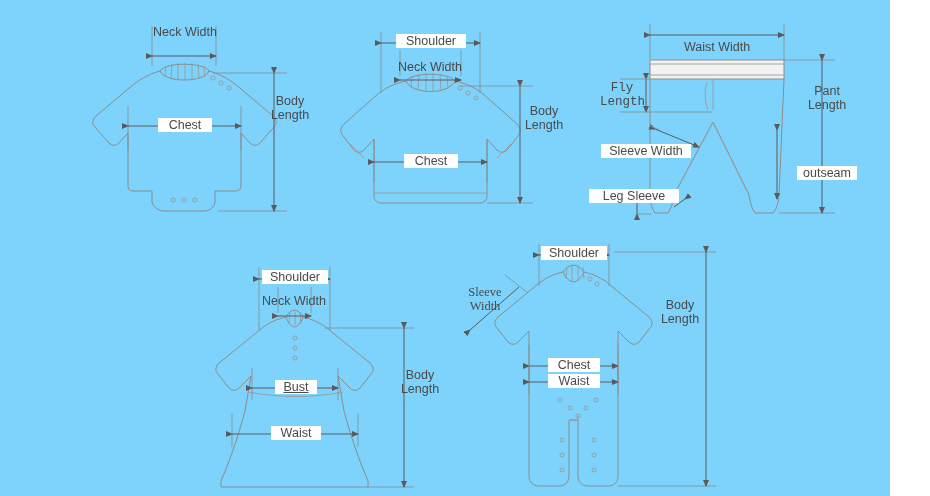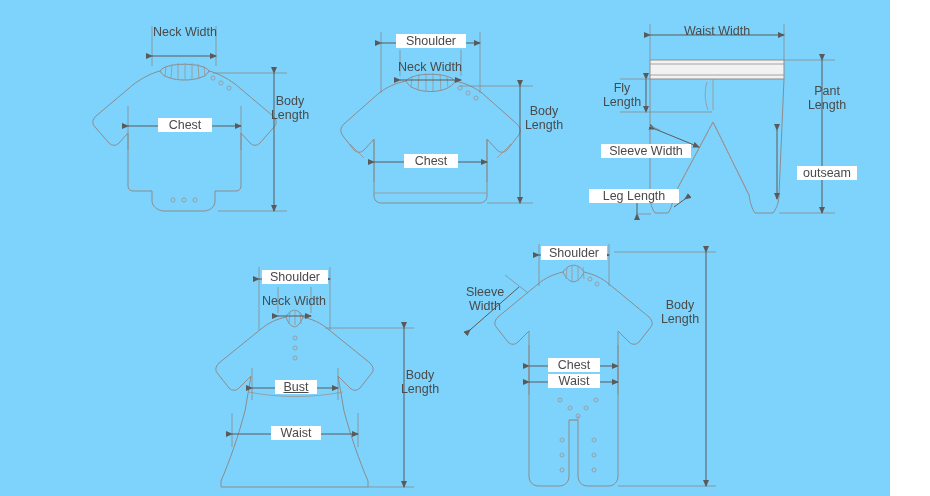--- a/index.html
+++ b/index.html
@@ -375,37 +375,37 @@
   <div class="lbl" style="left:262px; top:94px; width:56px;">Body
 Length</div>
   <div class="lbl" style="left:158px; top:118px; width:54px; background:#ffffff;">Chest</div>
 
   <div class="lbl" style="left:396px; top:34px; width:70px; background:#ffffff;">Shoulder</div>
   <div class="lbl" style="left:387px; top:60px; width:86px;">Neck Width</div>
   <div class="lbl" style="left:516px; top:104px; width:56px;">Body
 Length</div>
   <div class="lbl" style="left:404px; top:154px; width:54px; background:#ffffff;">Chest</div>
 
-  <div class="lbl" style="left:628px; top:24px; width:178px;">Waist Width</div>
-  <div class="lbl" style="left:600px; top:81px; width:44px;">Fly
+  <div class="lbl" style="left:628px; top:40px; width:178px;">Waist Width</div>
+  <div class="lbl" style="left:600px; top:81px; width:44px;font-family:Liberation Mono, monospace;">Fly
 Length</div>
   <div class="lbl" style="left:800px; top:84px; width:54px;">Pant
 Length</div>
   <div class="lbl" style="left:601px; top:144px; width:90px; background:#ffffff;">Sleeve Width</div>
   <div class="lbl" style="left:749px; top:166px; width:60px; background:#ffffff;margin-left:48px;">outseam</div>
-  <div class="lbl" style="left:589px; top:189px; width:90px; background:#ffffff;">Leg Length</div>
+  <div class="lbl" style="left:589px; top:189px; width:90px; background:#ffffff;">Leg Sleeve</div>
 
   <div class="lbl" style="left:262px; top:270px; width:66px; background:#ffffff;">Shoulder</div>
   <div class="lbl" style="left:251px; top:294px; width:86px;">Neck Width</div>
   <div class="lbl" style="left:275px; top:380px; width:42px; background:#ffffff;text-decoration:underline;">Bust</div>
   <div class="lbl" style="left:392px; top:368px; width:56px;">Body
 Length</div>
   <div class="lbl" style="left:271px; top:426px; width:50px; background:#ffffff;">Waist</div>
 
   <div class="lbl" style="left:541px; top:246px; width:66px; background:#ffffff;">Shoulder</div>
-  <div class="lbl" style="left:456px; top:285px; width:58px;">Sleeve
+  <div class="lbl" style="left:456px; top:285px; width:58px;font-family:Liberation Serif, serif;">Sleeve
 Width</div>
   <div class="lbl" style="left:548px; top:358px; width:52px; background:#ffffff;">Chest</div>
   <div class="lbl" style="left:548px; top:374px; width:52px; background:#ffffff;">Waist</div>
   <div class="lbl" style="left:652px; top:298px; width:56px;">Body
 Length</div>
 
 </div>
 
 </body></html>

